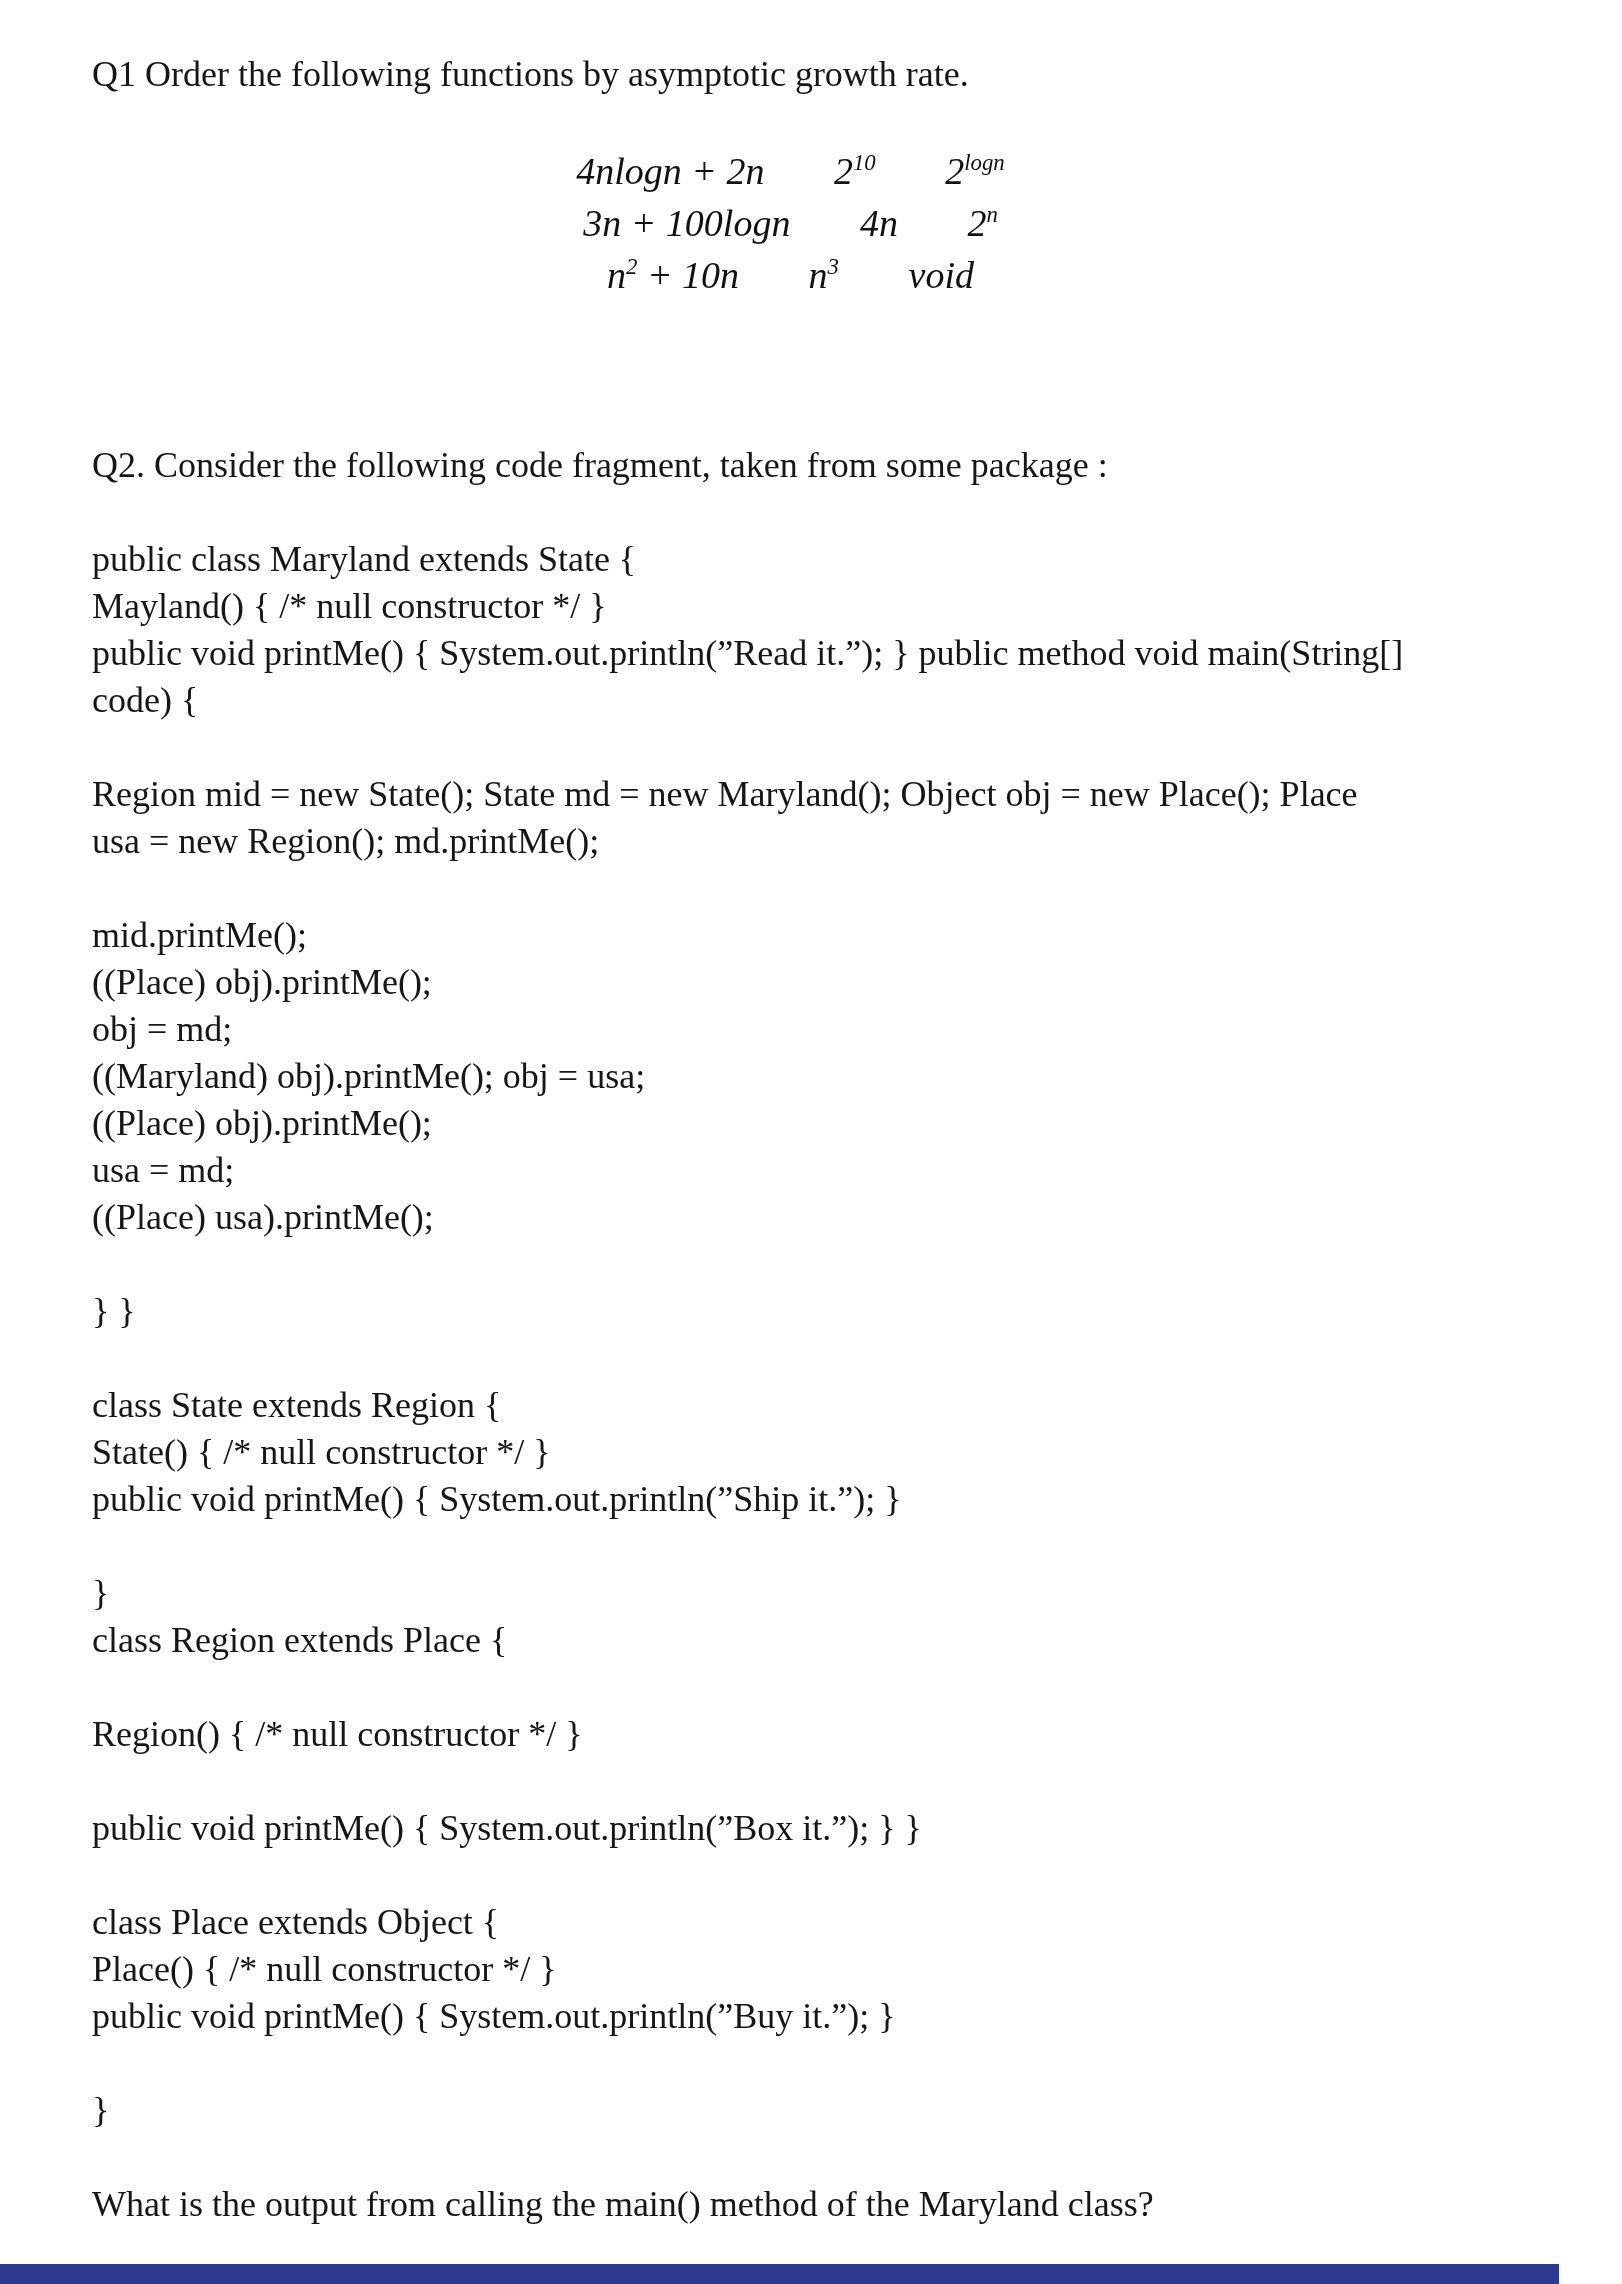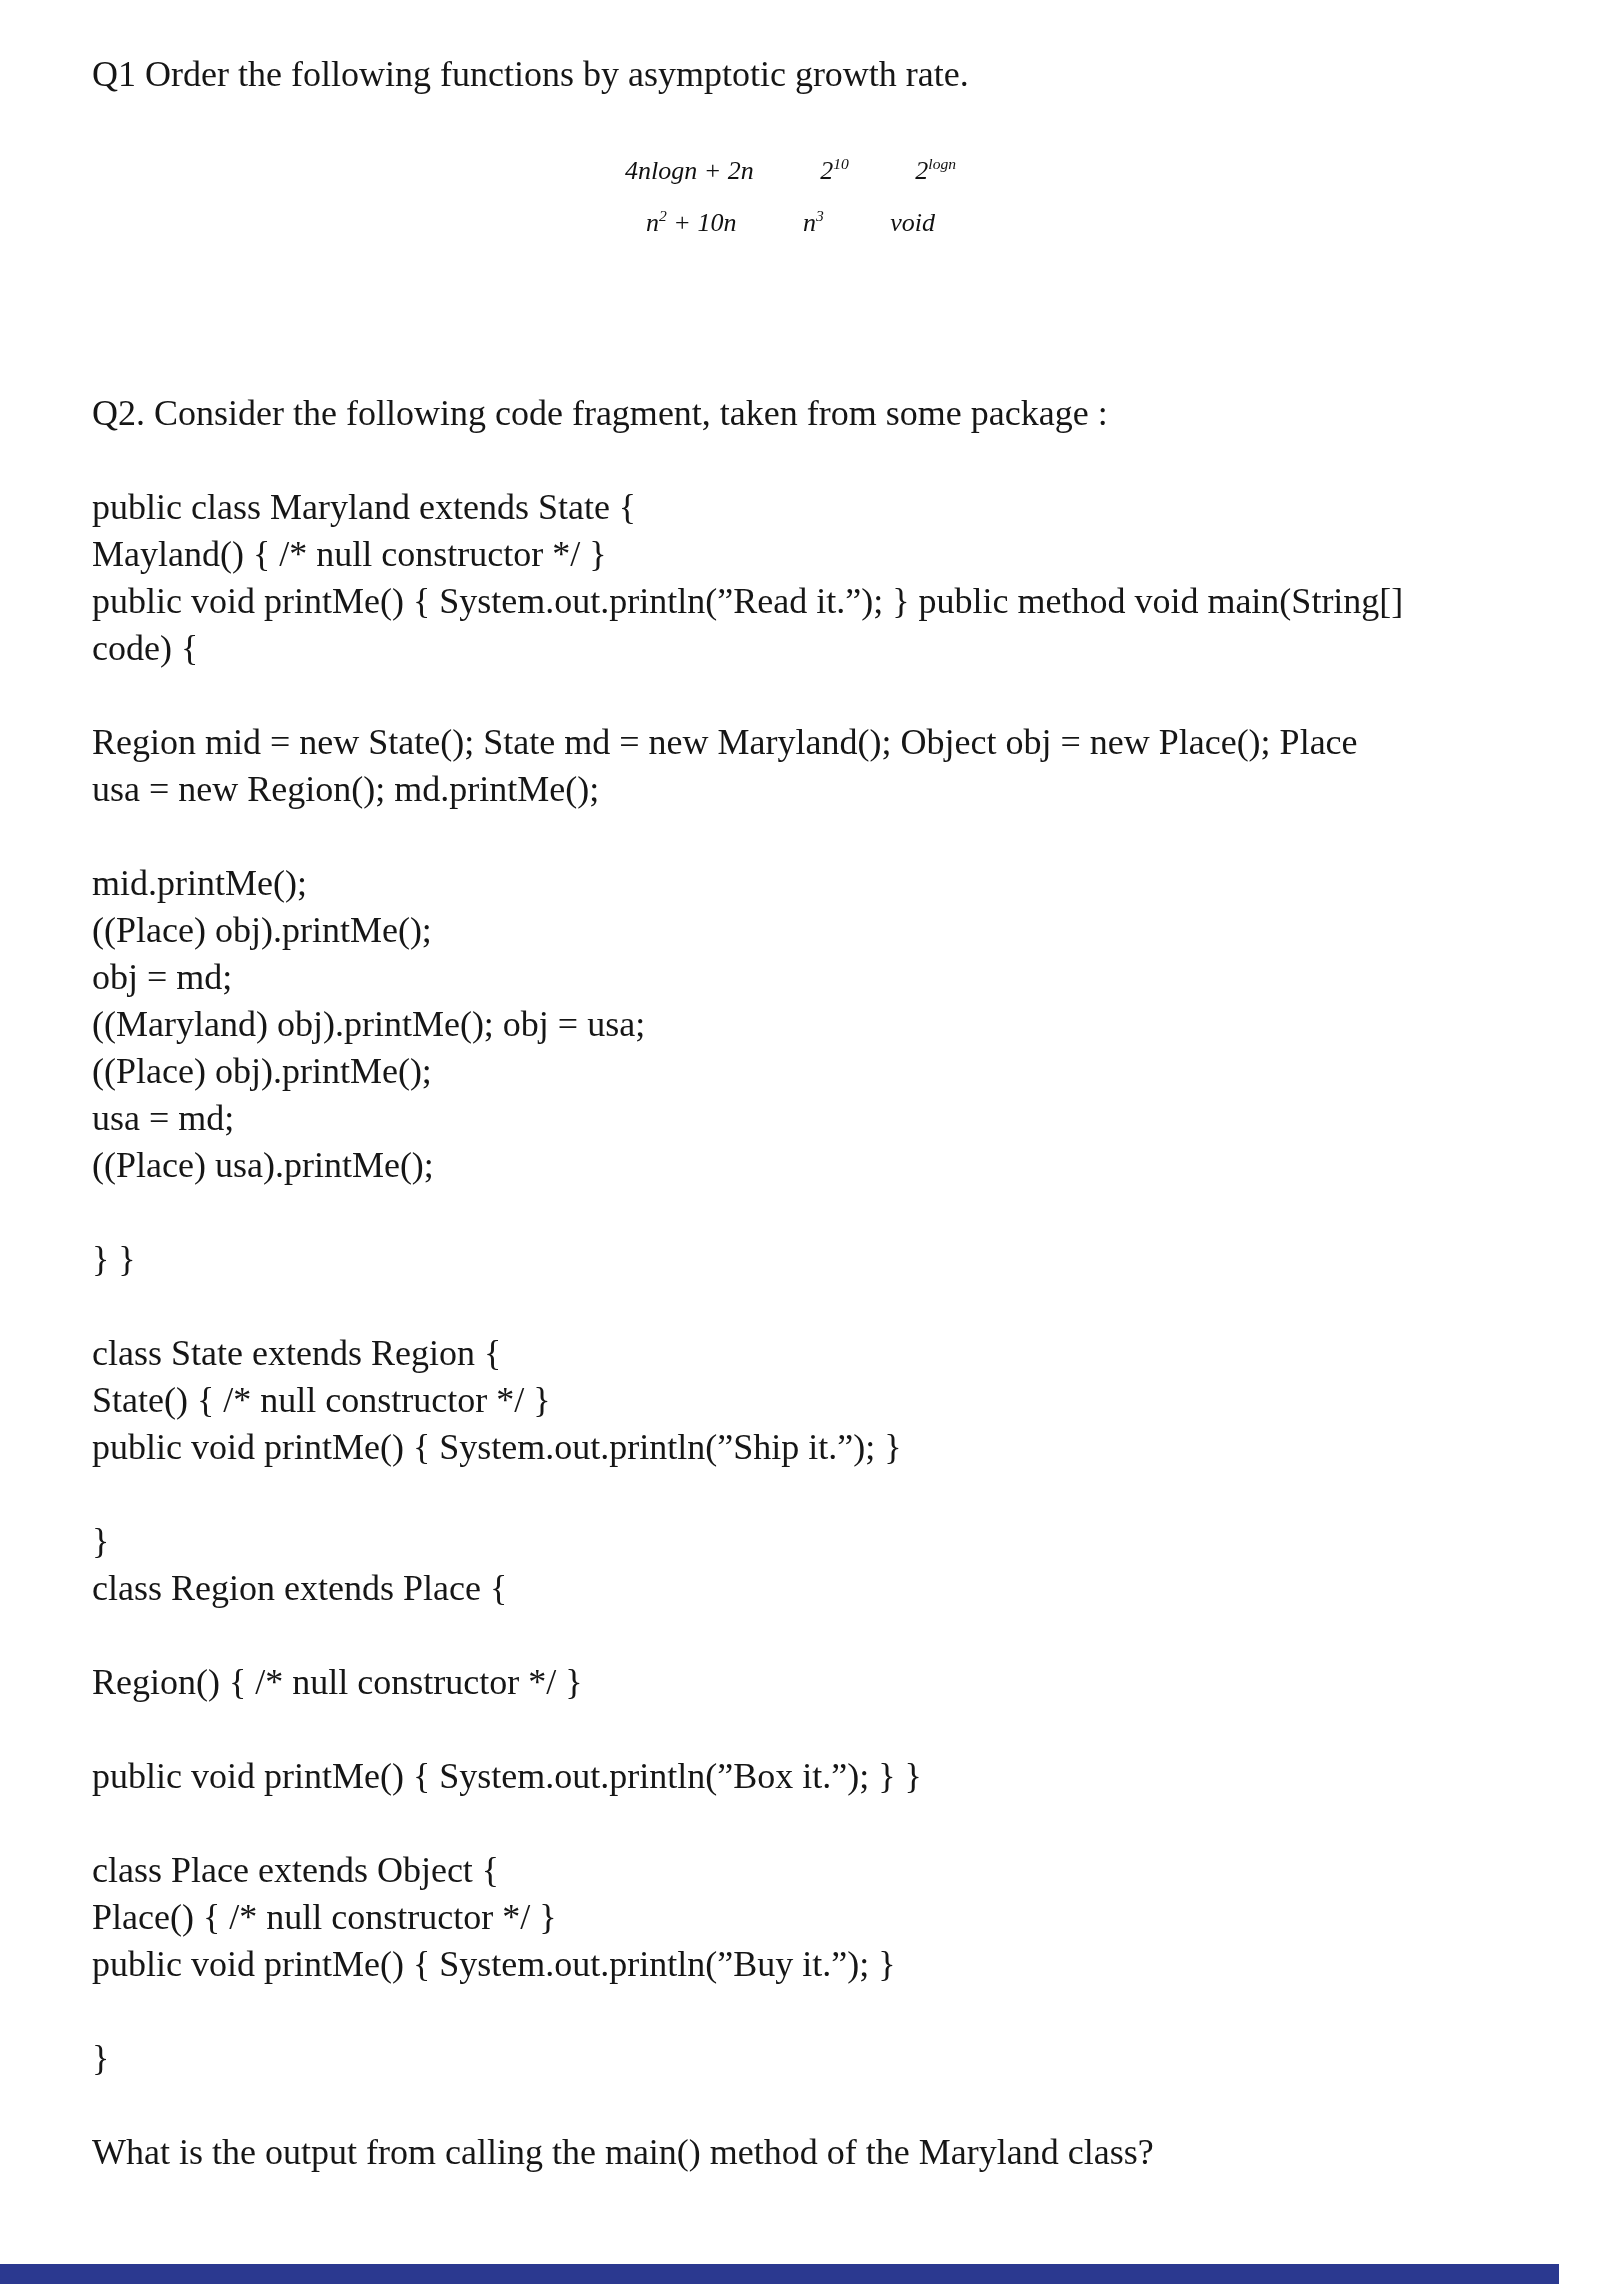--- a/index.html
+++ b/index.html
@@ -27,21 +27,21 @@
     line-height: 47px;
     white-space: pre-wrap;
   }
   .heading {
     line-height: 47px;
   }
   
   .math-wrap {
     text-align: center;
     margin: 44px 0 141px 0;
-    font-size: 26px;
+    font-size: 38px;
     font-style: italic;
     color: #111111;
   }
   .math-row {
     line-height: 52px;
   }
   .mi {
     display: inline-block;
     margin: 0 30px;
     white-space: nowrap;
@@ -68,20 +68,25 @@
 <main class="page">
 
   <section>
     <p class="para heading">Q1 Order the following functions by asymptotic growth rate.</p>
 
     <div class="math-wrap">
       <div class="math-row">
         <span class="mi"><span class="base">4nlogn + 2n</span></span>
         <span class="mi"><span class="base">2</span><sup>10</sup></span>
         <span class="mi"><span class="base">2</span><sup>logn</sup></span>
+      </div>
+      <div class="math-row">
+        <span class="mi"><span class="base">3n + 100logn</span></span>
+        <span class="mi"><span class="base">4n</span></span>
+        <span class="mi"><span class="base">2</span><sup>n</sup></span>
       </div>
       <div class="math-row">
         <span class="mi"><span class="base">n</span><sup>2</sup><span class="rest"> + 10n</span></span>
         <span class="mi"><span class="base">n</span><sup>3</sup></span>
         <span class="mi"><span class="base">void</span></span>
       </div>
     </div>
   </section>
 
   <section>

